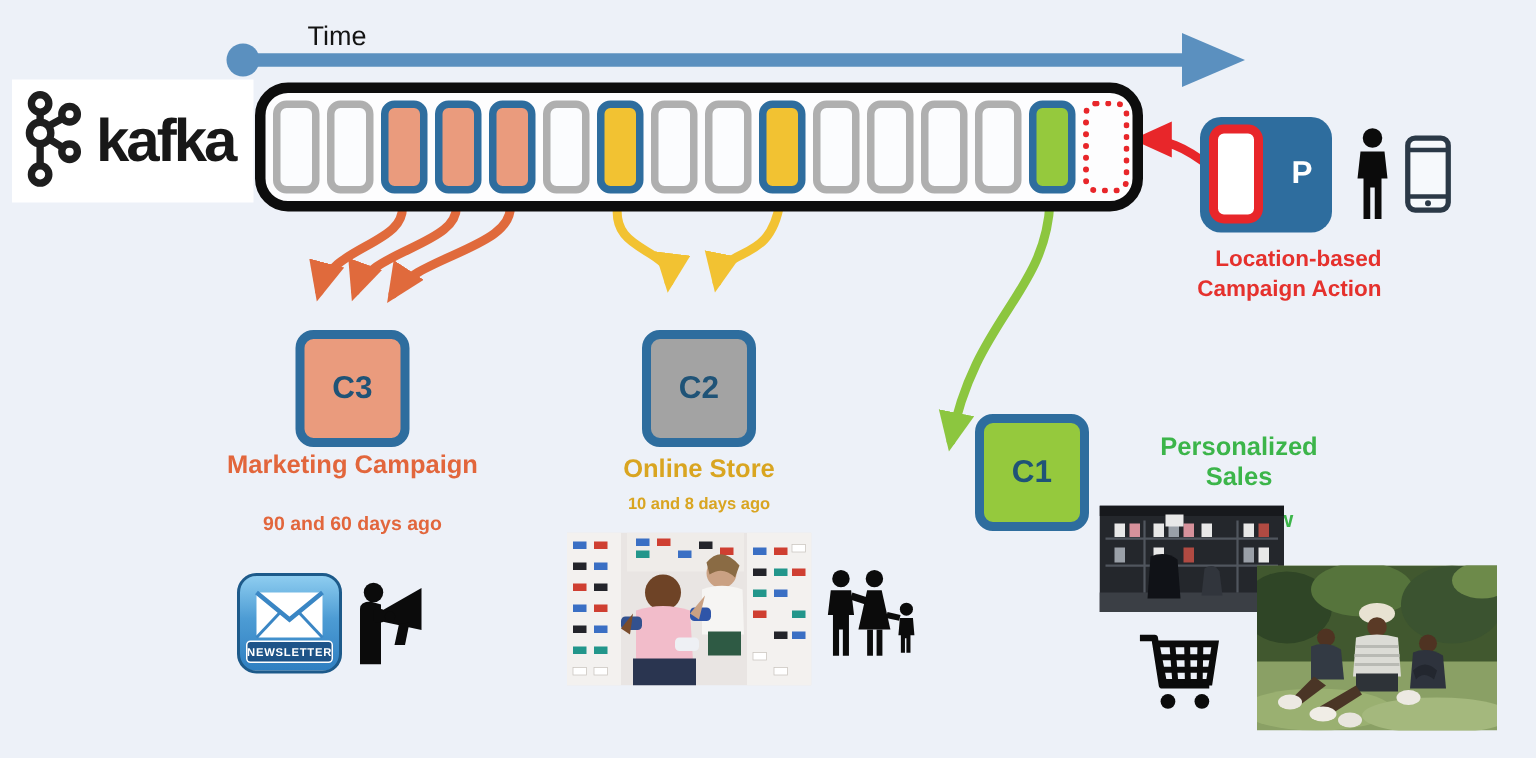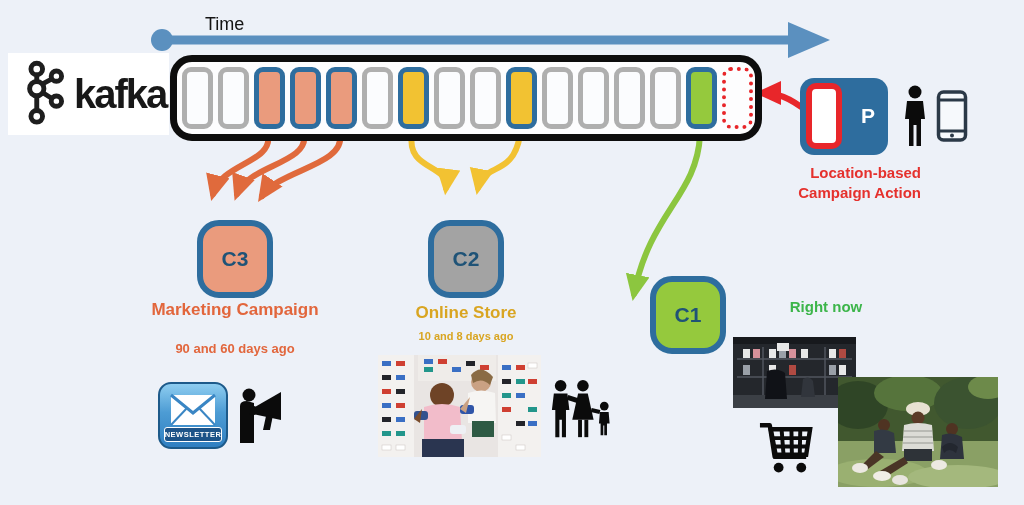--- a/index.html
+++ b/index.html
@@ -7,21 +7,21 @@
   body {
     position:relative;
     background:#edf1f8;
     font-family:"Liberation Sans", sans-serif;
     overflow:hidden;
   }
   .abs { position:absolute; }
 
   
   .kafka-box { left:8px; top:53px; width:161px; height:82px; background:#ffffff;
-    display:flex; align-items:center; padding-left:10px; }
+    display:flex; align-items:center; }
   .kafka-word { font-size:40px; font-weight:700; color:#181818; letter-spacing:-2px; margin-left:6px; }
 
   
   .time-label { left:205px; top:14px; font-size:18px; font-weight:400; color:#141414; }
 
   
   .topic-bar { left:170px; top:55px; width:592px; height:86px;
     background:#fdfdfe; border:7px solid #0d0d0d; border-radius:22px;
     display:flex; align-items:center; gap:5px; padding:0 5px; }
   .cell { width:31px; height:62px; border-radius:9px; flex:0 0 auto; }
@@ -35,21 +35,21 @@
   .producer-box { left:800px; top:78px; width:88px; height:77px;
     background:#2e6d9e; border-radius:14px; }
   .producer-cell { position:absolute; left:6px; top:5px; width:36px; height:66px;
     background:#ffffff; border:6px solid #e8262a; border-radius:10px; }
   .producer-p { position:absolute; right:13px; top:50%; transform:translateY(-54%);
     color:#ffffff; font-weight:700; font-size:21px; }
   .producer-caption { left:773px; top:163px; width:148px; text-align:right;
     color:#e5312d; font-weight:700; font-size:15px; line-height:1.3; }
 
   
-  .cbox { width:76px; height:78px; border:6px solid #2e6d9e; border-radius:22px;
+  .cbox { width:76px; height:78px; border:6px solid #2e6d9e; border-radius:12px;
     display:flex; align-items:center; justify-content:center;
     font-weight:700; font-size:21px; color:#1f5377; }
   .cbox-c3 { left:197px; top:220px; background:#ea9b7d; }
   .cbox-c2 { left:428px; top:220px; background:#a3a3a3; }
   .cbox-c1 { left:650px; top:276px; background:#95c93d; }
 
   .c3-text { left:145px; top:299px; width:180px; text-align:center;
     color:#e2663c; font-weight:700; font-size:17px; line-height:1.35; }
   .c3-sub  { font-size:13px; margin-top:18px; }
   .c2-text { left:390px; top:303px; width:152px; text-align:center;
@@ -190,20 +190,21 @@
 </div>
 <div class="abs c2-text">
   <div>Online Store</div>
   <div class="c2-sub">10 and 8 days ago</div>
 </div>
 
 <div class="abs cbox cbox-c1">
   <span>C1</span>
 </div>
 <div class="abs c1-text">
+  <div>Personalized Sales</div>
   <div class="c1-sub">Right now</div>
 </div>
 
 <div class="abs newsletter">
   <svg width="66" height="44" viewBox="0 0 66 44" style="margin:4px auto 0;">
     <rect x="11" y="7" width="44" height="30" rx="2" fill="#ffffff"></rect>
     <polyline points="11,7 33,25 55,7" fill="none" stroke="#3a86c4" stroke-width="3"></polyline>
     <polyline points="11,37 27,20" fill="none" stroke="#3a86c4" stroke-width="2"></polyline>
     <polyline points="55,37 39,20" fill="none" stroke="#3a86c4" stroke-width="2"></polyline>
   </svg>

